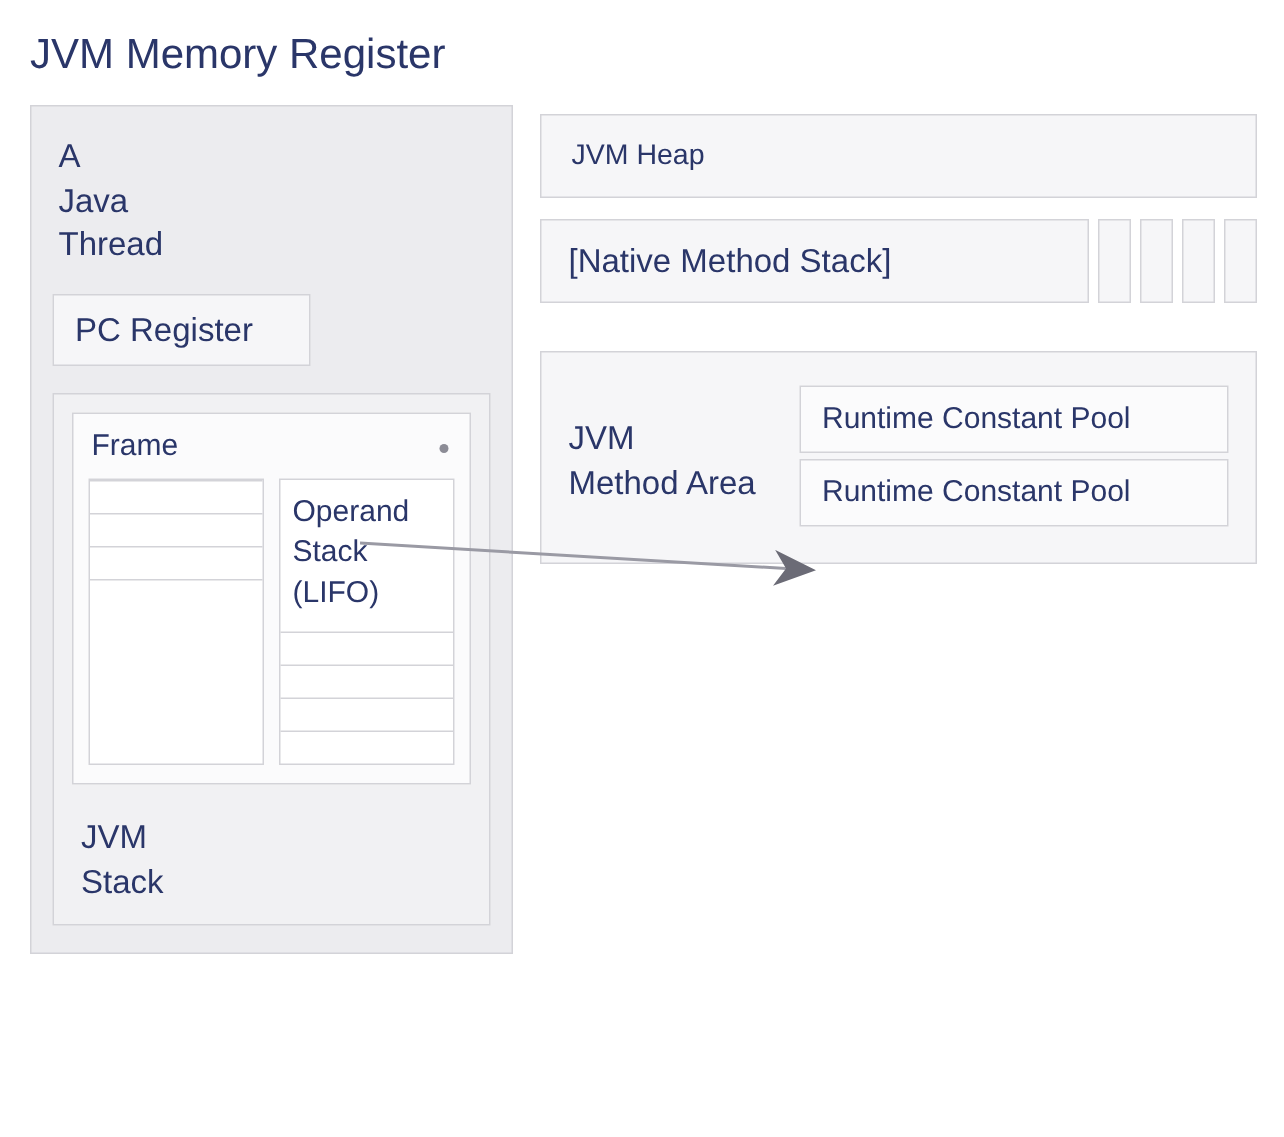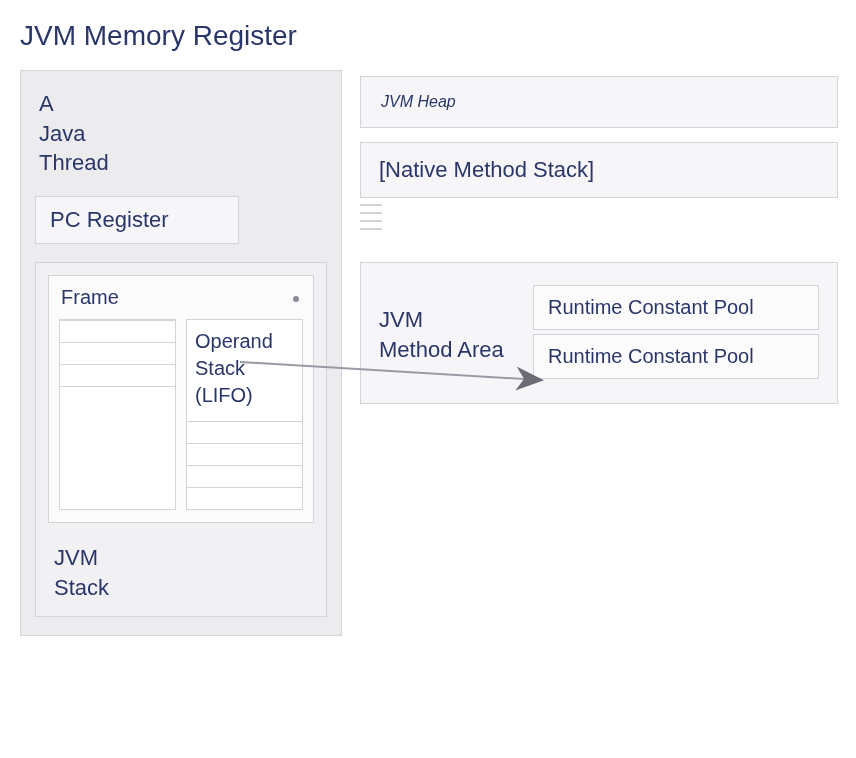--- a/index.html
+++ b/index.html
@@ -32,21 +32,21 @@
       line-height: 1.35;
       margin-bottom: 18px;
       padding-left: 4px;
     }
     .pc-register {
       border: 1px solid #d3d3d8;
       background: #f6f6f8;
       padding: 10px 14px;
       font-size: 22px;
       margin-bottom: 18px;
-      width: 204px;
+      width: 172px;
     }
     .jvm-stack {
       border: 1px solid #d3d3d8;
       background: #f1f1f3;
       padding: 12px;
     }
     .frame {
       border: 1px solid #d3d3d8;
       background: #fbfbfc;
       padding: 10px 10px 12px 10px;
@@ -102,29 +102,27 @@
     .right {
       position: absolute;
       left: 360px;
       top: 76px;
       width: 478px;
     }
     .heap-box {
       border: 1px solid #d3d3d8;
       background: #f6f6f8;
       padding: 16px 20px;
-      font-size: 16px;
+      font-size: 19px;
       margin-bottom: 14px;
-      font-style: italic;
     }
     .native-row {
       display: flex;
       gap: 6px;
       margin-bottom: 32px;
-      flex-direction: column;
     }
     .native-box {
       border: 1px solid #d3d3d8;
       background: #f6f6f8;
       padding: 14px 18px;
       font-size: 22px;
       flex: 1;
     }
     .native-slot {
       border: 1px solid #d3d3d8;

